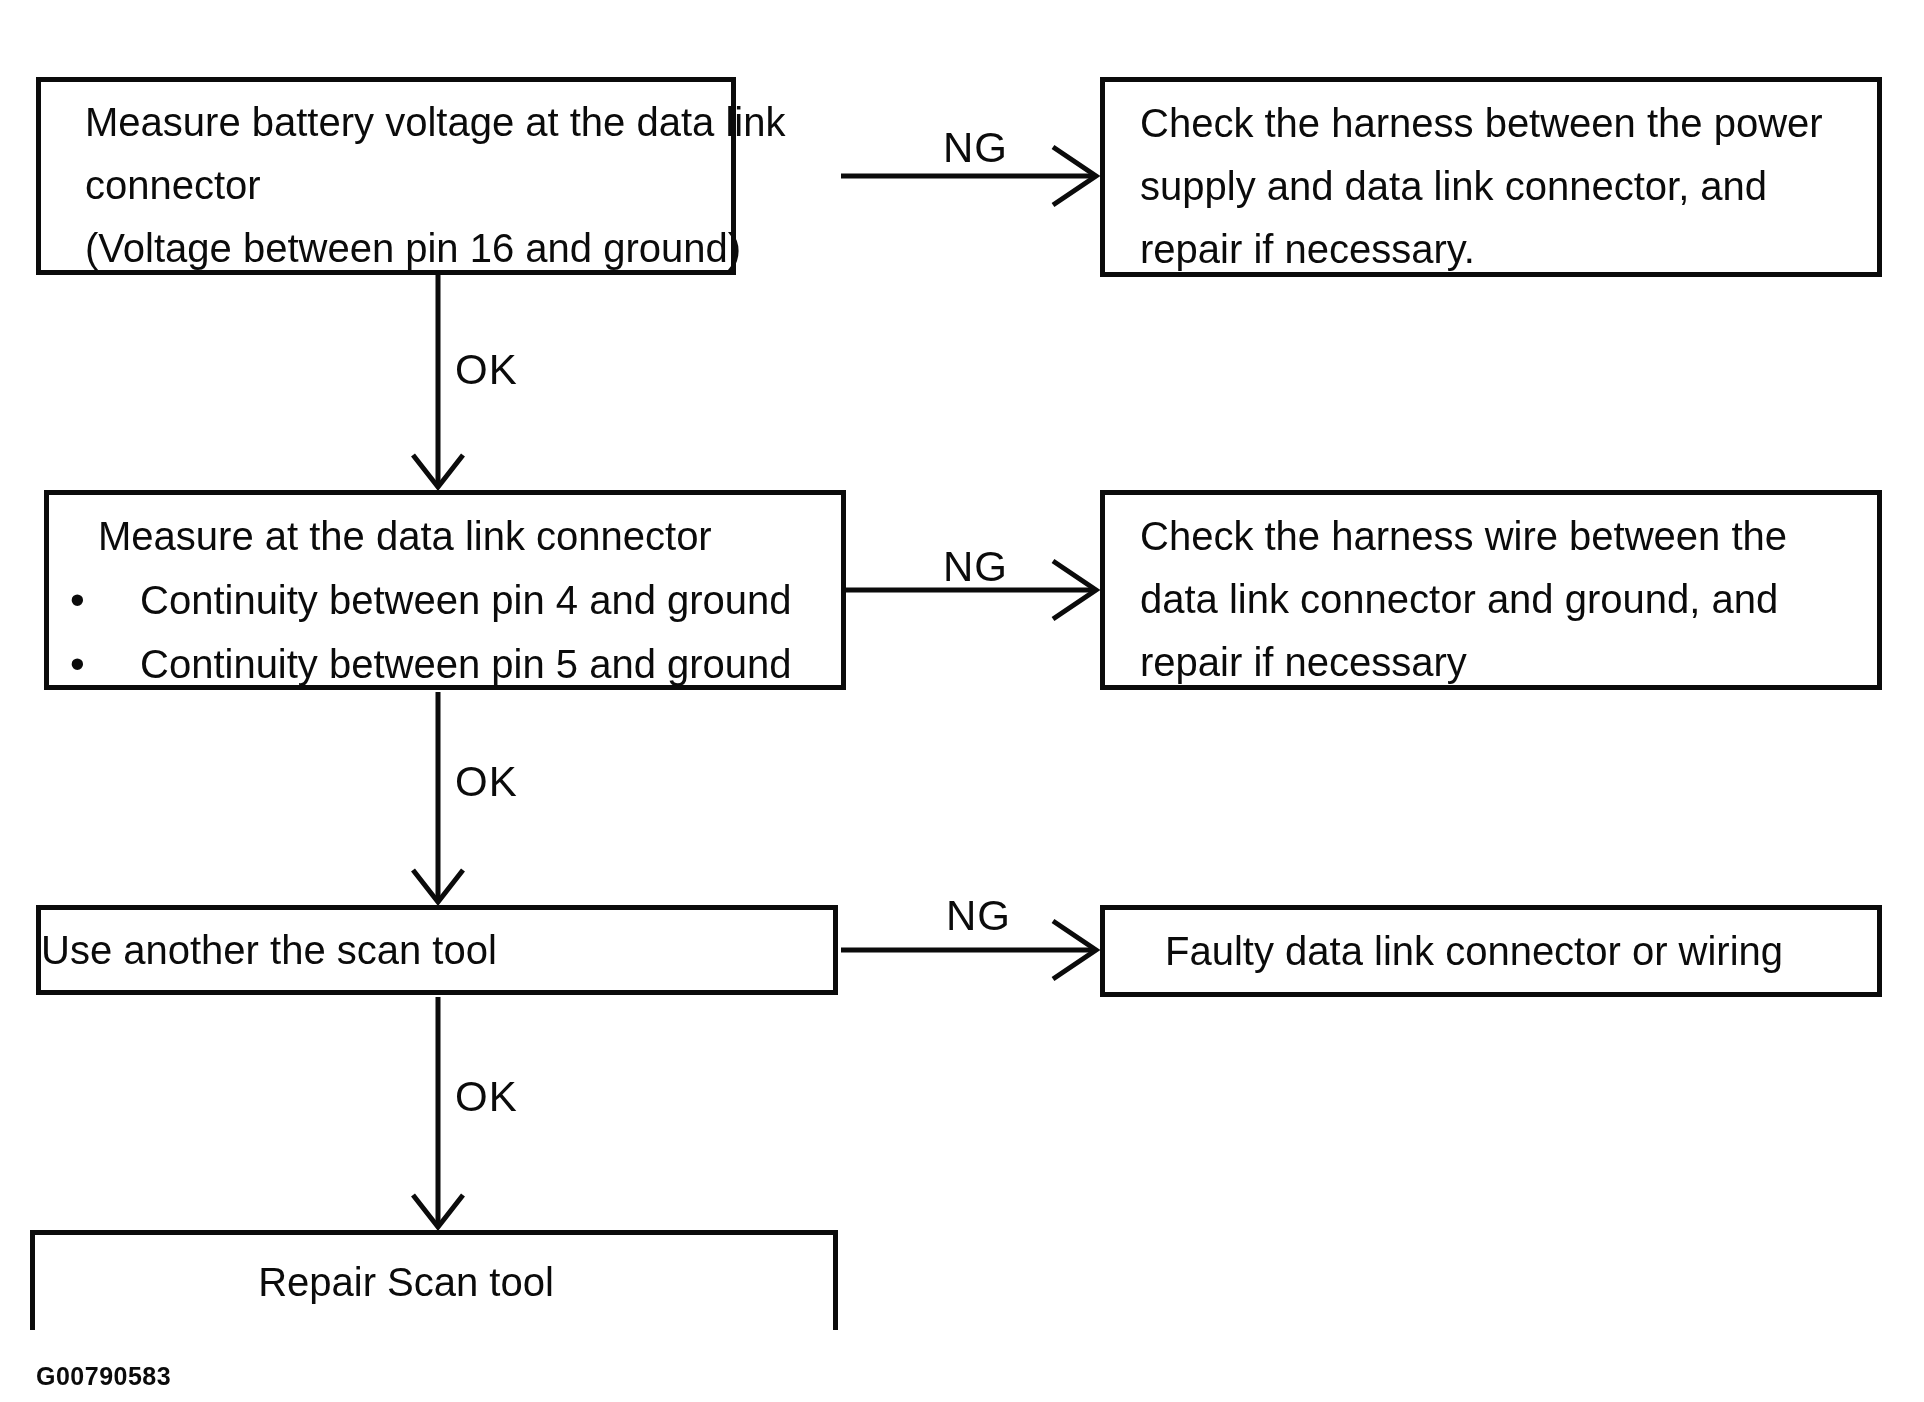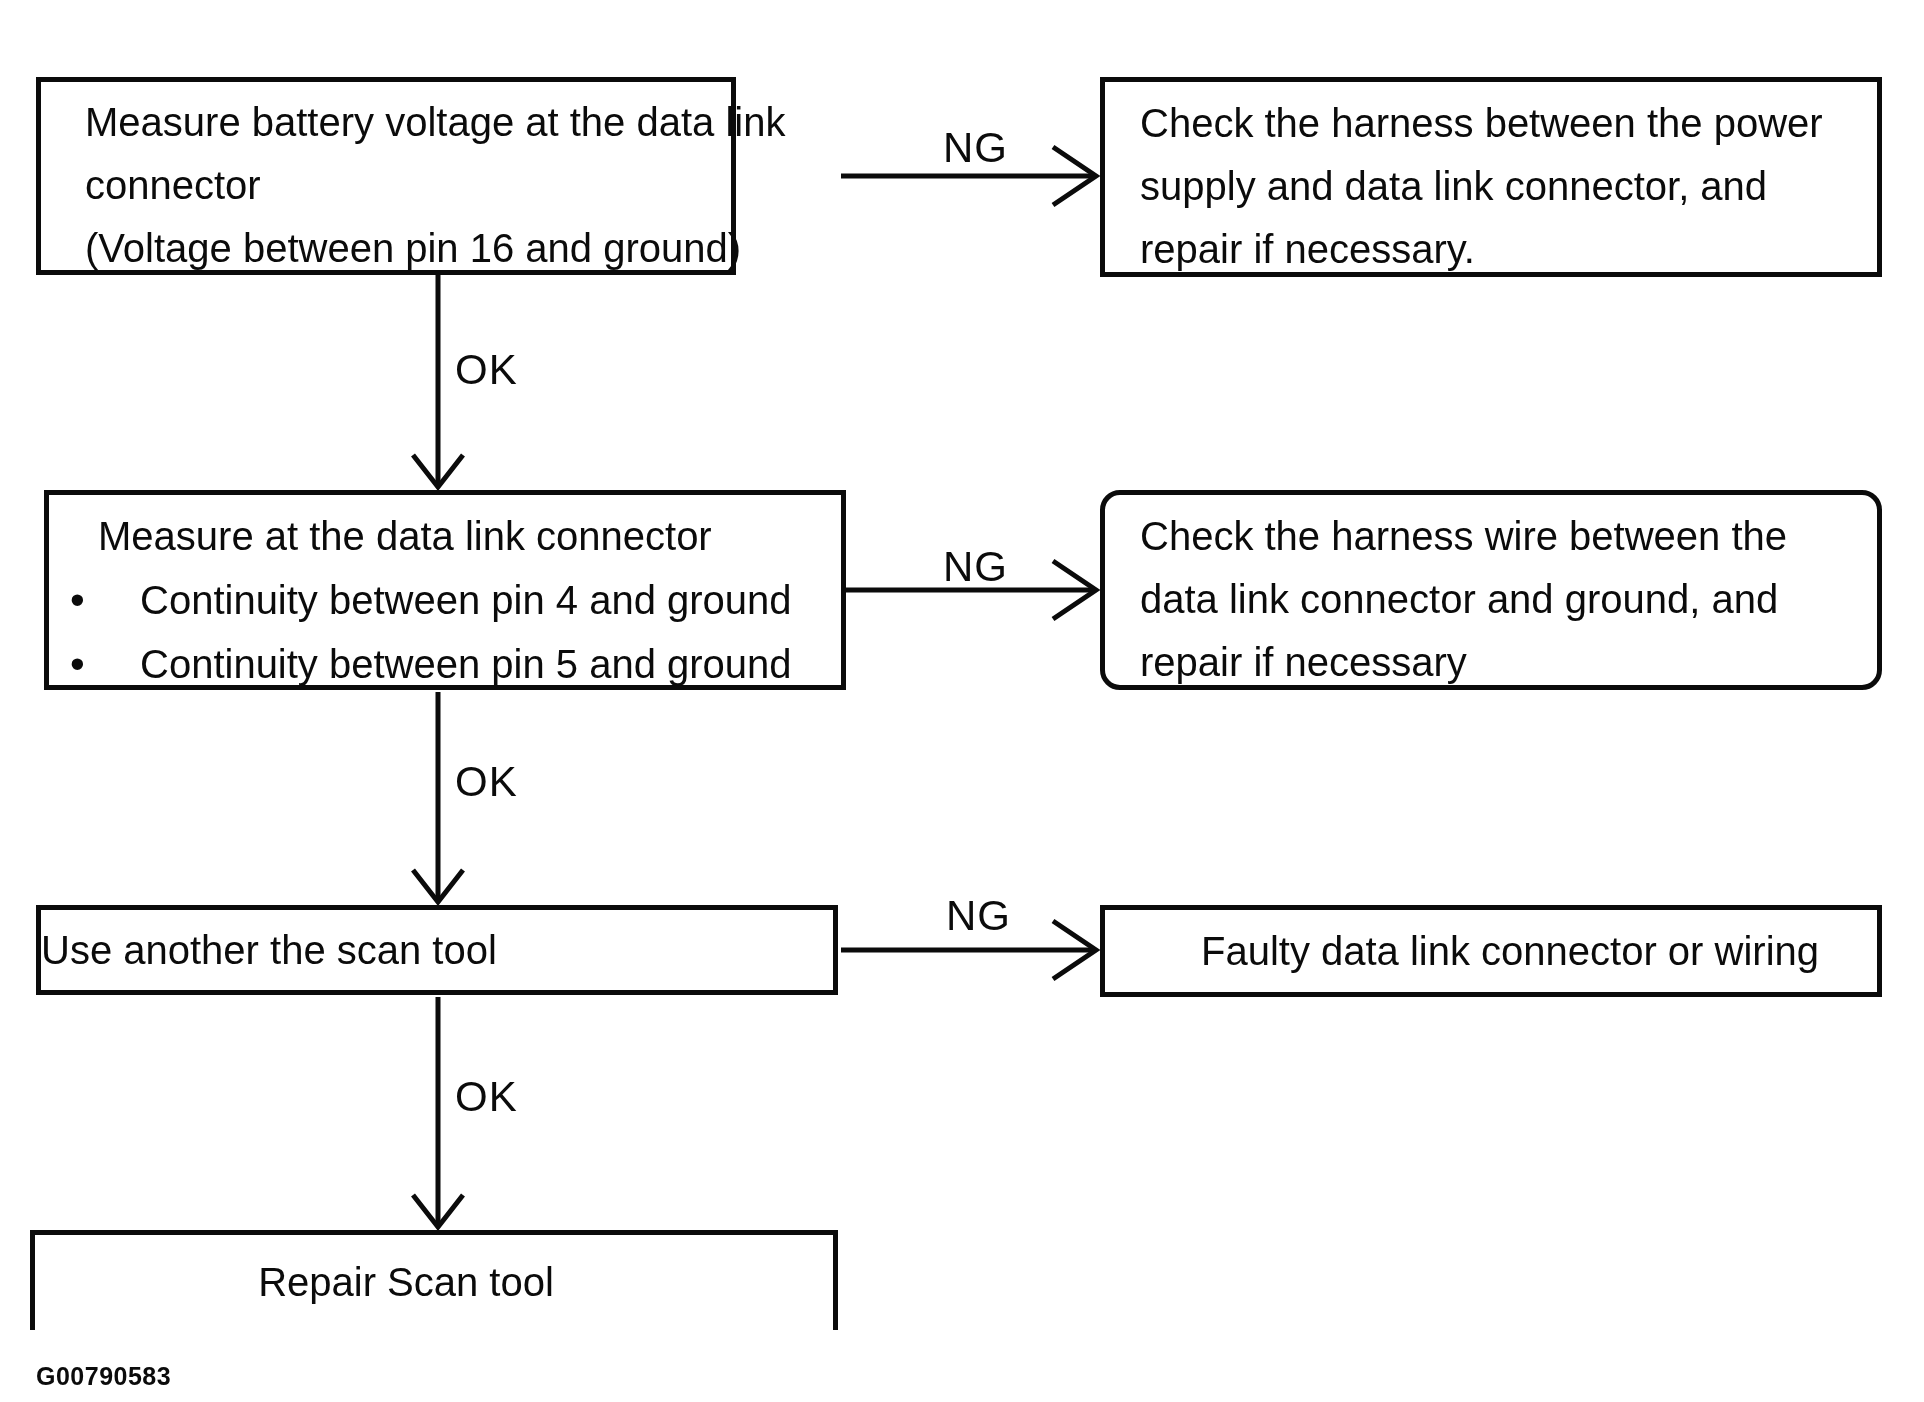--- a/index.html
+++ b/index.html
@@ -105,34 +105,34 @@
     <div class="ln bullet-ln" style="padding-left:17px;">
       <span class="bullet-glyph">•</span>
       <span>Continuity between pin 4 and ground</span>
     </div>
     <div class="ln bullet-ln" style="padding-left:17px;">
       <span class="bullet-glyph">•</span>
       <span>Continuity between pin 5 and ground</span>
     </div>
   </div>
 
-  <div class="box" style="left:1100px; top:490px; width:782px; height:200px; padding:10px 10px 0 35px;border-radius:20px;">
+  <div class="box" style="left:1100px; top:490px; width:782px; height:200px; padding:10px 10px 0 35px;">
     <div class="ln">Check the harness wire between the</div>
     <div class="ln">data link connector and ground, and</div>
     <div class="ln">repair if necessary</div>
   </div>
 
   <div class="edge-label center" style="left:912px; top:545px;">NG</div>
   <div class="edge-label" style="left:455px; top:760px;">OK</div>
 
   <div class="box vcenter" style="left:36px; top:905px; width:802px; height:90px; ">
     <div class="ln">Use another the scan tool</div>
   </div>
 
-  <div class="box vcenter" style="left:1100px; top:905px; width:782px; height:92px; padding-left:38px;justify-content:center;">
+  <div class="box vcenter" style="left:1100px; top:905px; width:782px; height:92px; padding-left:60px;">
     <div class="ln">Faulty data link connector or wiring</div>
   </div>
 
   <div class="edge-label center" style="left:915px; top:894px;">NG</div>
   <div class="edge-label" style="left:455px; top:1075px;">OK</div>
 
   <div class="box cut vcenter hcenter" style="left:30px; top:1230px; width:808px; height:100px;">
     <div class="ln" style="position:relative; left:-28px;">Repair Scan tool</div>
   </div>
 

